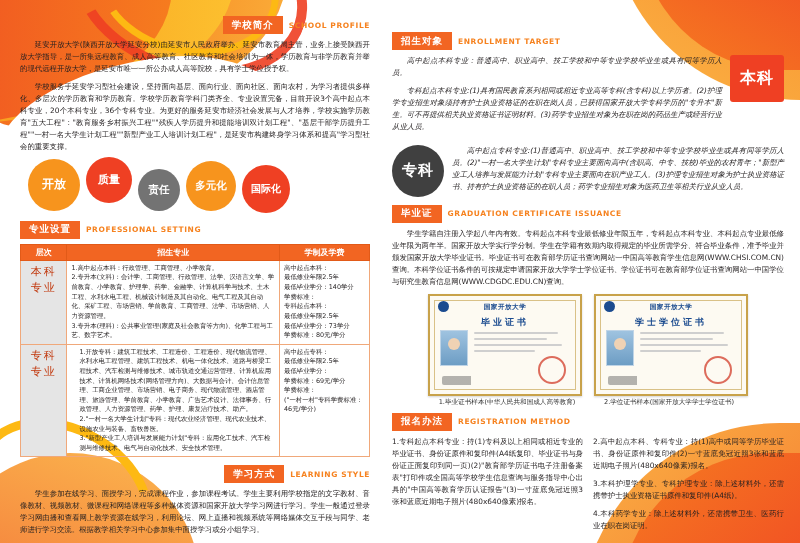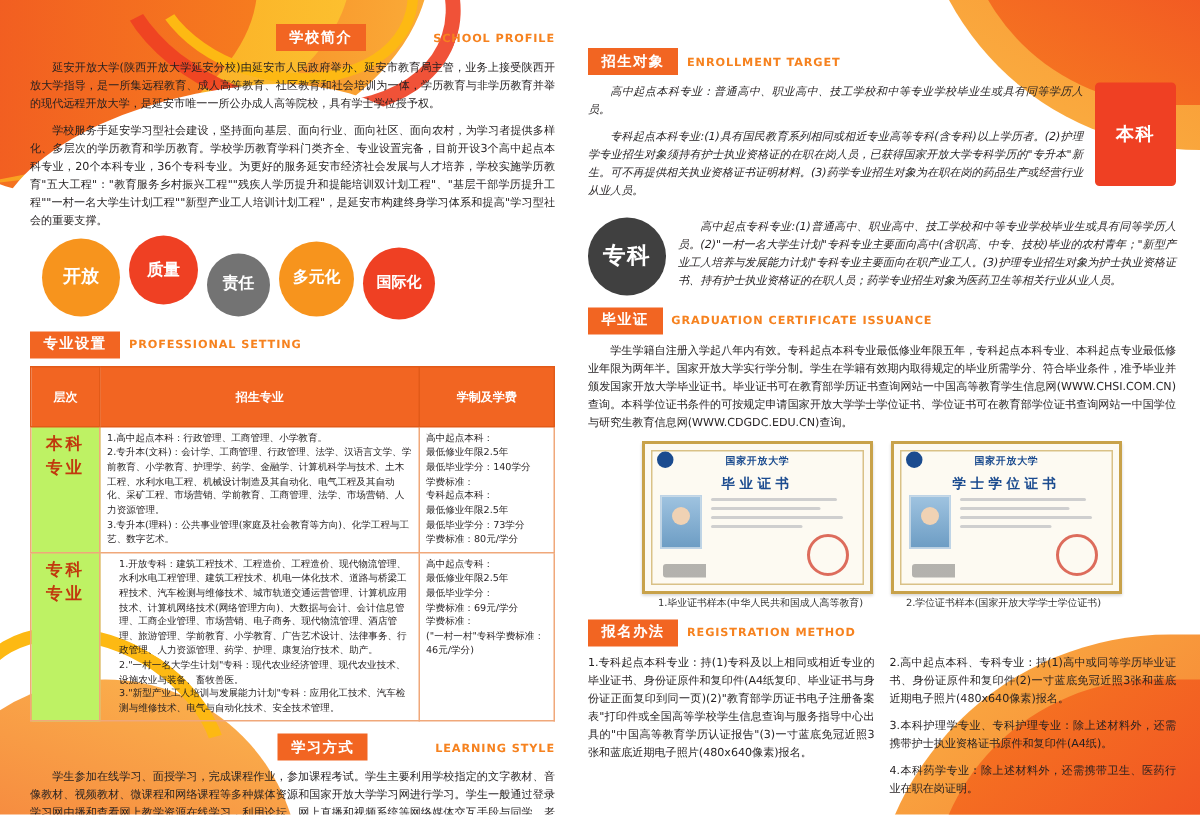--- a/index.html
+++ b/index.html
@@ -77,21 +77,21 @@
     border-right-color:transparent;border-bottom-color:transparent;
     transform:rotate(30deg);
   }
 
   
   .col-left{position:absolute;left:20px;top:8px;width:350px;}
   .col-right{position:absolute;left:392px;top:8px;width:392px;}
 
   
   .sec-head{display:flex;align-items:center;margin:0 0 5px 0;}
-  .sec-head.right{justify-content:flex-end;gap:39px;}
+  .sec-head.right{justify-content:flex-end;}
   .sec-tag{
     background:#f26522;color:#fff;font-size:9.5px;font-weight:bold;
     padding:2.5px 9px;letter-spacing:1px;white-space:nowrap;
   }
   .sec-en{
     color:#f6821f;font-size:7.5px;font-weight:bold;margin-left:6px;
     letter-spacing:.6px;white-space:nowrap;
   }
 
   p.body{
@@ -110,43 +110,43 @@
   .bub.b1{left:8px;top:0px;width:52px;height:52px;background:#f7941d;font-size:12px;}
   .bub.b2{left:66px;top:-2px;width:46px;height:46px;background:#ef4023;font-size:11px;}
   .bub.b3{left:118px;top:10px;width:42px;height:42px;background:#737373;font-size:10.5px;}
   .bub.b4{left:166px;top:2px;width:50px;height:50px;background:#f7941d;font-size:10.5px;}
   .bub.b5{left:222px;top:6px;width:48px;height:48px;background:#ef4023;font-size:10px;}
 
   
   table.major{border-collapse:collapse;width:350px;font-size:6.4px;}
   table.major th{
     background:#f26522;color:#fff;font-weight:bold;font-size:8px;
-    border:1px solid #e25a18;padding:14px 2px;text-align:center;
+    border:1px solid #e25a18;padding:2px 2px;text-align:center;
   }
   table.major td{border:1px solid #f0a87a;padding:3px 4px;vertical-align:top;line-height:1.5;}
   td.level{
-    background:#bef264;text-align:center;vertical-align:middle;
-    font-size:11px;font-weight:bold;color:#c1380d;width:40px;letter-spacing:2px;
+    background:#e5e5e5;text-align:center;vertical-align:middle;
+    font-size:11px;font-weight:normal;color:#c1380d;width:40px;letter-spacing:2px;
   }
   td.majors{width:215px;color:#231f20;}
   td.fee{width:88px;color:#231f20;}
 
   
   .badge-row{display:flex;align-items:flex-start;gap:8px;margin-bottom:6px;}
   .badge-col{flex:1;font-style:italic;}
   .badge{
     width:52px;height:52px;border-radius:50%;flex:0 0 52px;
     display:flex;align-items:center;justify-content:center;
     color:#fff;font-weight:bold;font-size:15px;letter-spacing:1px;
   }
   .badge.zhuan{background:#404040;}
   .badge-sq{
-    width:54px;height:69px;flex:0 0 54px;background:#ef4023;color:#fff;
+    width:54px;height:47px;flex:0 0 54px;background:#ef4023;color:#fff;
     display:flex;align-items:center;justify-content:center;
-    font-size:12px;font-weight:bold;letter-spacing:1px;border-radius:3px;text-align:right;
+    font-size:16px;font-weight:bold;letter-spacing:1px;border-radius:3px;text-align:right;
   }
 
   
   .certs{display:flex;gap:12px;justify-content:center;margin:6px 0 2px 0;}
   .cert{
     width:150px;height:98px;border:2px solid #c8a24a;background:#fdfaf2;
     position:relative;box-shadow:0 1px 2px rgba(0,0,0,.18);
   }
   .cert .cert-inner{position:absolute;inset:4px;border:1px solid #d9c187;}
   .cert .cert-head{

